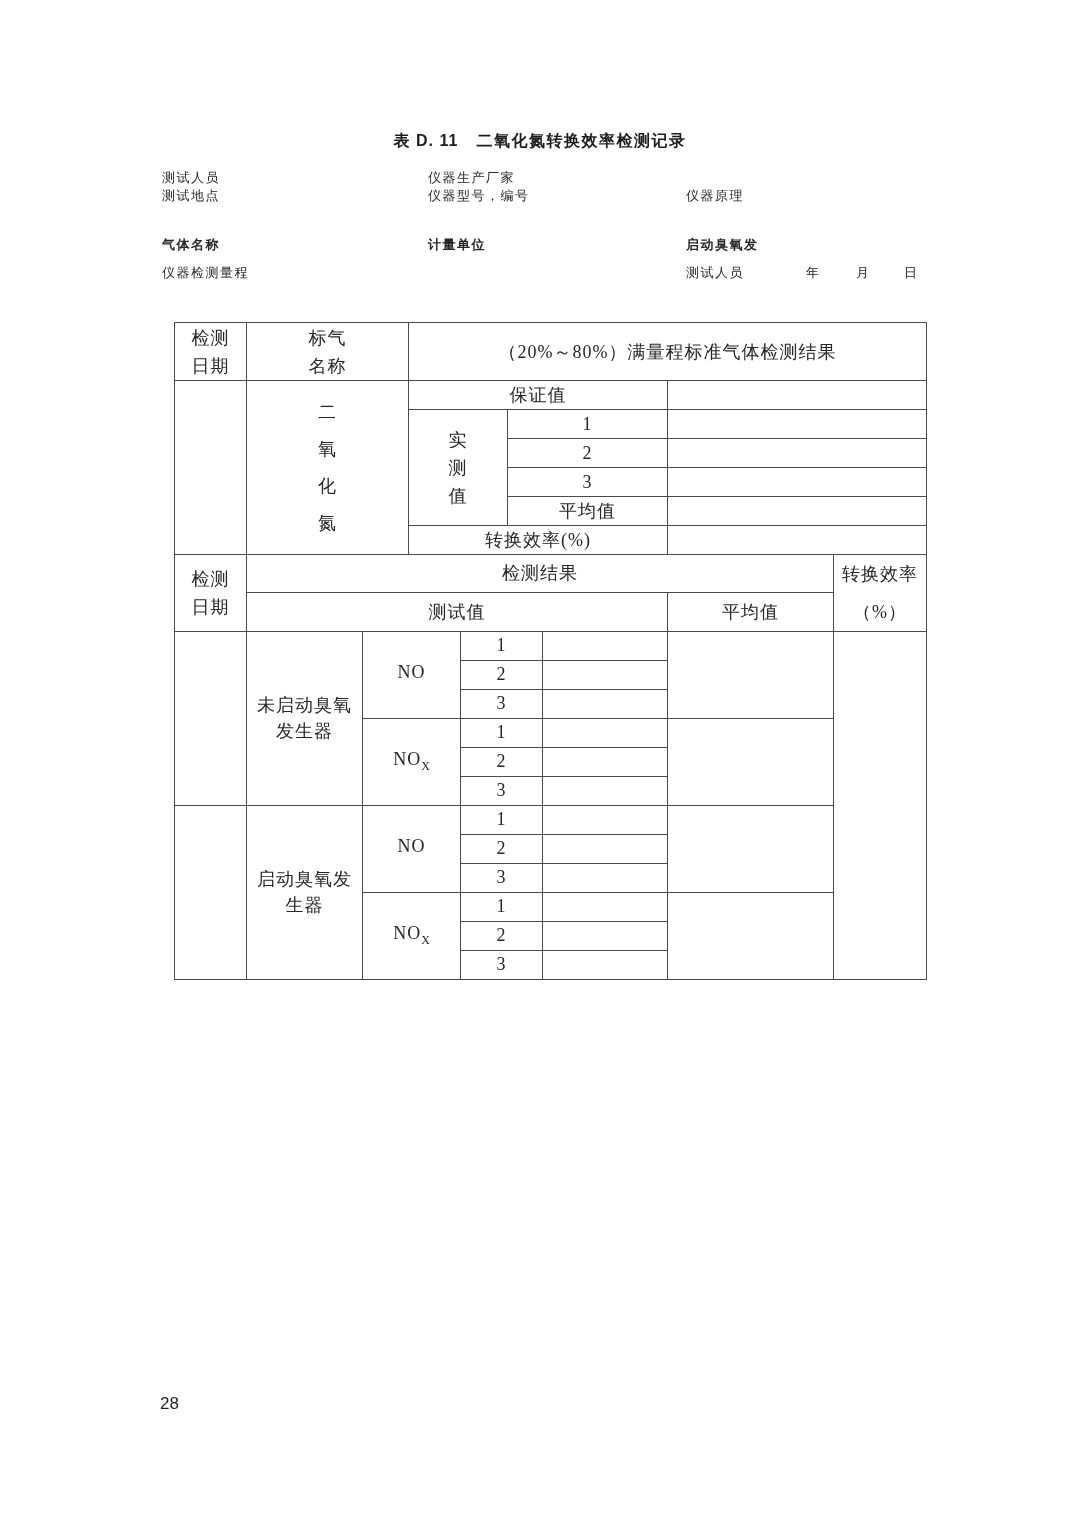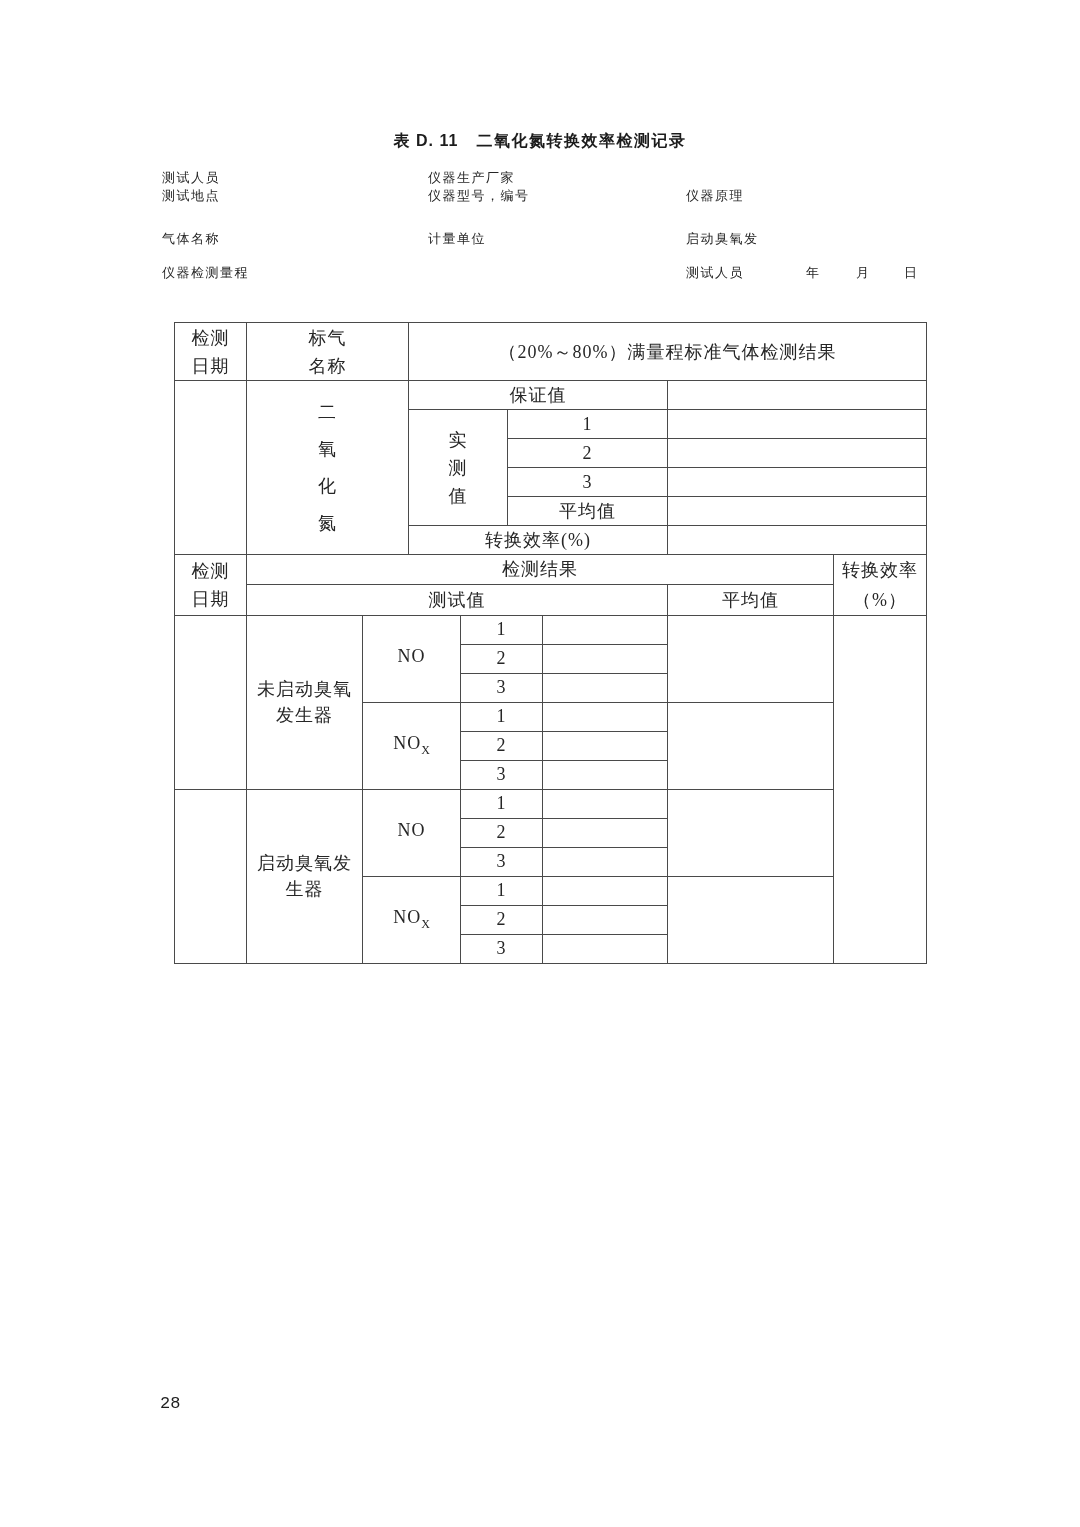--- a/index.html
+++ b/index.html
@@ -26,47 +26,47 @@
     letter-spacing:1px;
   }
   .caption .cap-title{margin-left:18px;letter-spacing:1.5px;}
   
   .meta span{
     position:absolute;
     font-size:13px;line-height:24px;letter-spacing:1.5px;
     white-space:nowrap;
   }
   .ca{left:162px;} .cb{left:428px;} .cc{left:686px;}
-  .fr1{top:166px;} .fr2{top:184px;} .fr3{top:227px;} .fr4{top:261px;}
+  .fr1{top:166px;} .fr2{top:184px;} .fr3{top:233px;font-weight:bold;} .fr4{top:261px;}
   .yy{left:806px;} .mm{left:856px;} .dd{left:904px;}
   
   .tables{position:absolute;left:174px;top:322px;width:752px;}
   table.form-table{
     border-collapse:collapse;table-layout:fixed;
     width:752px;
   }
   table.t2{margin-top:-1.4px;}
   .form-table td{
     border:1.4px solid var(--border);
     text-align:center;vertical-align:middle;
     font-size:18px;letter-spacing:1px;
     padding:0;overflow:hidden;
   }
   .form-table tr{height:29px;}
   tr.hdr1{height:58px;}
   .prelines{white-space:pre-line;line-height:28px;}
   .gas-vert{white-space:pre-line;line-height:37px;letter-spacing:0;}
   .measured{white-space:pre-line;line-height:28px;}
   .group-label{white-space:pre-line;line-height:26px;}
-  .eff2{white-space:pre-line;line-height:30px;margin-top:16px;}
+  .eff2{white-space:pre-line;line-height:38px;margin-top:16px;}
   sub{font-size:12px;letter-spacing:0;}
   
   .page-number{
     position:absolute;left:160px;top:1394px;
-    font-family:Liberation Mono, monospace;
+    font-family:Liberation Sans, sans-serif;
     font-size:17px;color:#1f1f1f;
   }
 </style>
 </head>
 <body>
 
 <div class="page">
 
   <div class="caption">
     <span class="cap-number">表 D. 11</span><span class="cap-title">二氧化氮转换效率检测记录</span>

